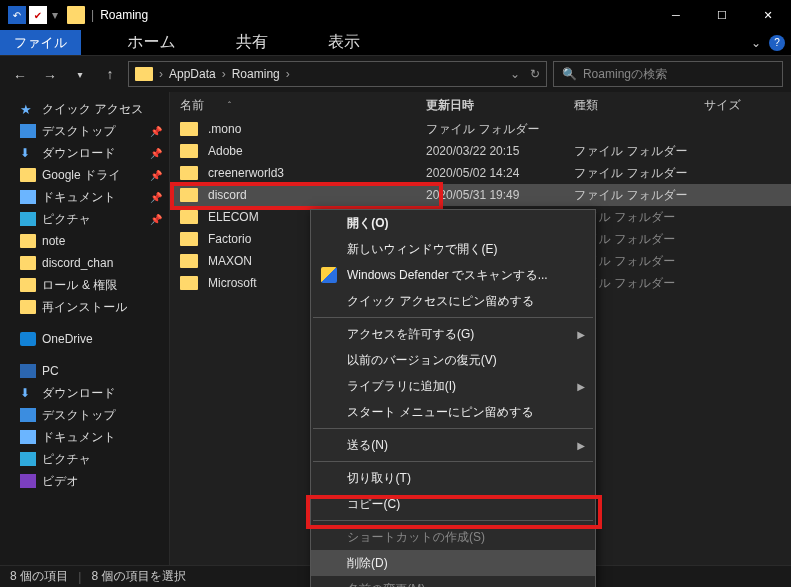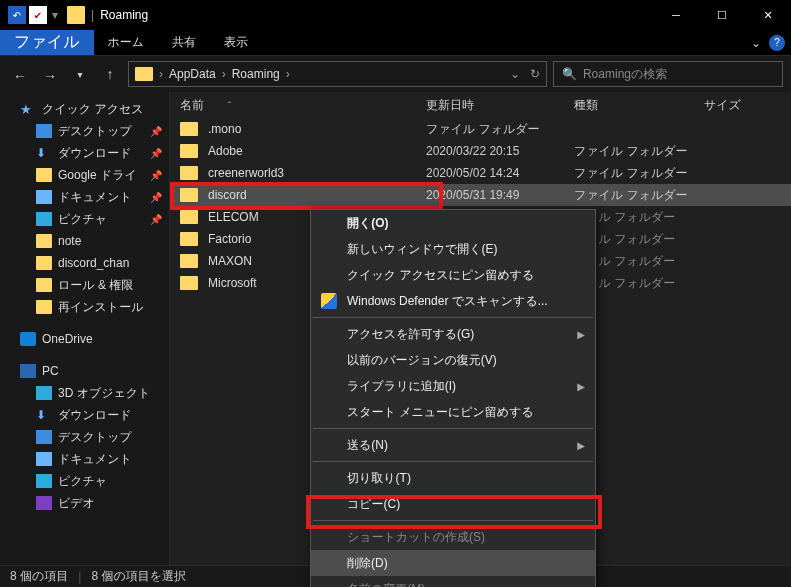--- a/index.html
+++ b/index.html
@@ -11,59 +11,59 @@
 .sysicons .si { width:18px; height:18px; display:flex; align-items:center; justify-content:center; font-size:10px;}
 .si.back { background:#1e60c4; color:#fff; }
 .si.check { background:#fff; color:#c00; }
 .titlebar .foldericon { width:18px; height:18px; background:#ffd86b; margin:0 6px 0 3px; border-radius:1px; position:relative;}
 .titlebar .title { font-size:12px; color:#fff; }
 .winbtns { margin-left:auto; display:flex; height:100%;}
 .winbtn { width:46px; display:flex; align-items:center; justify-content:center; color:#fff; font-size:11px;}
 
 
 .ribbon { height:26px; background:#000; display:flex; align-items:center; border-bottom:1px solid #2a2a2a;}
-.tab-file { background:#1e60c4; color:#fff; padding:5px 14px; font-size:16px; height:100%; display:flex; align-items:center;}
-.tab { padding:5px 14px; color:#ddd; font-size:12px;}
+.tab-file { background:#1e60c4; color:#fff; padding:5px 14px; font-size:13px; height:100%; display:flex; align-items:center;}
+.tab { padding:5px 14px; color:#ddd; font-size:16px;margin-left:32px;}
 .ribbon .expand { margin-left:auto; padding-right:6px; display:flex; gap:8px; align-items:center;}
 .help { width:16px; height:16px; border-radius:50%; background:#1e60c4; color:#fff; display:flex; align-items:center; justify-content:center; font-size:10px;}
 
 
 .navbar { height:36px; background:#191919; display:flex; align-items:center; padding:0 8px; gap:6px;}
 .navbtn { width:24px; height:24px; display:flex; align-items:center; justify-content:center; color:#ccc; font-size:14px;}
 .addrbox { flex:1; height:26px; border:1px solid #555; display:flex; align-items:center; padding:0 6px; gap:6px;}
 .addrbox .crumb { display:flex; align-items:center; gap:3px; color:#ddd;}
 .addrbox .sep { color:#999;}
 .addrbox .afold { width:18px; height:14px; background:#ffd86b; border-radius:1px;}
 .addr-right { margin-left:auto; display:flex; gap:10px; color:#999;}
 .searchbox { width:230px; height:26px; border:1px solid #555; display:flex; align-items:center; padding:0 8px; gap:6px; color:#888;}
 
 
 .body { display:flex; height:calc(100% - 30px - 26px - 36px - 22px);}
 .sidebar { width:170px; background:#191919; border-right:1px solid #2a2a2a; overflow:hidden; padding-top:6px;}
 .sb-item { display:flex; align-items:center; height:22px; padding-left:20px; gap:6px; color:#ddd;}
-.sb-item.sub { padding-left:36px;}
+.sb-item.sub { padding-left:20px;}
 .sb-item .icon { width:16px; height:14px; flex:none;}
 .icon.star { color:#6bb5ff; font-size:13px;}
 .icon.folder { background:#ffd86b; border-radius:1px;}
 .icon.desktop { background:#3b8de0;}
 .icon.dl { color:#6bb5ff;}
 .icon.pic { background:#2faadc;}
 .icon.onedrive { background:#1282d6; border-radius:2px;}
 .icon.pc { background:#2b66b0;}
 .icon.obj3d { background:#2faadc;}
 .icon.doc { background:#6bb5ff;}
 .icon.vid { background:#7b3fbf;}
 .sb-item .pin { margin-left:auto; color:#888; padding-right:6px; font-size:10px;}
 .sb-label { white-space:nowrap; overflow:hidden; text-overflow:ellipsis;}
 
 
 .files { flex:1; background:#202020; position:relative;}
 .cols { display:flex; padding-left:10px; height:26px; align-items:center; color:#ccc; font-size:12px;}
 .col-name { width:246px; display:flex; align-items:center; gap:24px;}
-.col-date { width:148px;}
+.col-date { width:148px;font-weight:bold;}
 .col-type { width:130px;}
 .col-size { flex:1;}
 .sort { font-size:9px; color:#aaa;}
 .row { display:flex; padding-left:10px; height:22px; align-items:center; color:#ddd;}
 .row .fi { width:18px; height:14px; background:#ffd86b; border-radius:1px; margin-right:10px;}
 .row .rname { width:218px;}
 .row .rdate { width:148px; color:#ccc;}
 .row .rtype { width:160px; color:#ccc;}
 .row.sel { background:#4d4d4d;}
 .row.obscured .rdate,.row.obscured .rtype { color:#888;}
@@ -189,24 +189,20 @@
     <div class="sb-item">
         <span class="icon onedrive"></span>
         <span class="sb-label">OneDrive</span>
       </div>
     <div style="height:10px"></div>
     <div class="sb-item">
         <span class="icon pc"></span>
         <span class="sb-label">PC</span>
       </div>
     <div class="sb-item sub">
-        <span class="icon obj3d"></span>
-        <span class="sb-label">3D オブジェクト</span>
-      </div>
-    <div class="sb-item sub">
         <span class="icon dl">⬇</span>
         <span class="sb-label">ダウンロード</span>
       </div>
     <div class="sb-item sub">
         <span class="icon desktop"></span>
         <span class="sb-label">デスクトップ</span>
       </div>
     <div class="sb-item sub">
         <span class="icon doc"></span>
         <span class="sb-label">ドキュメント</span>
@@ -280,25 +276,25 @@
         <div class="rtype">ァイル フォルダー</div>
       </div>
 
     <div class="hl" style="left:0; top:90px; width:273px; height:28px;"></div>
   </div>
 </div>
 
 <div class="ctxmenu">
   <div class="ctx-item bold">開く(O)</div>
   <div class="ctx-item">新しいウィンドウで開く(E)</div>
-  <div class="ctx-item">クイック アクセスにピン留めする</div>
   <div class="ctx-item">
       <div class="shield"></div>
       <span>Windows Defender でスキャンする...</span>
     </div>
+  <div class="ctx-item">クイック アクセスにピン留めする</div>
   <div class="ctx-sep"></div>
   <div class="ctx-item">
       <span>アクセスを許可する(G)</span>
       <span class="arrow">▶</span>
     </div>
   <div class="ctx-item">以前のバージョンの復元(V)</div>
   <div class="ctx-item">
       <span>ライブラリに追加(I)</span>
       <span class="arrow">▶</span>
     </div>

